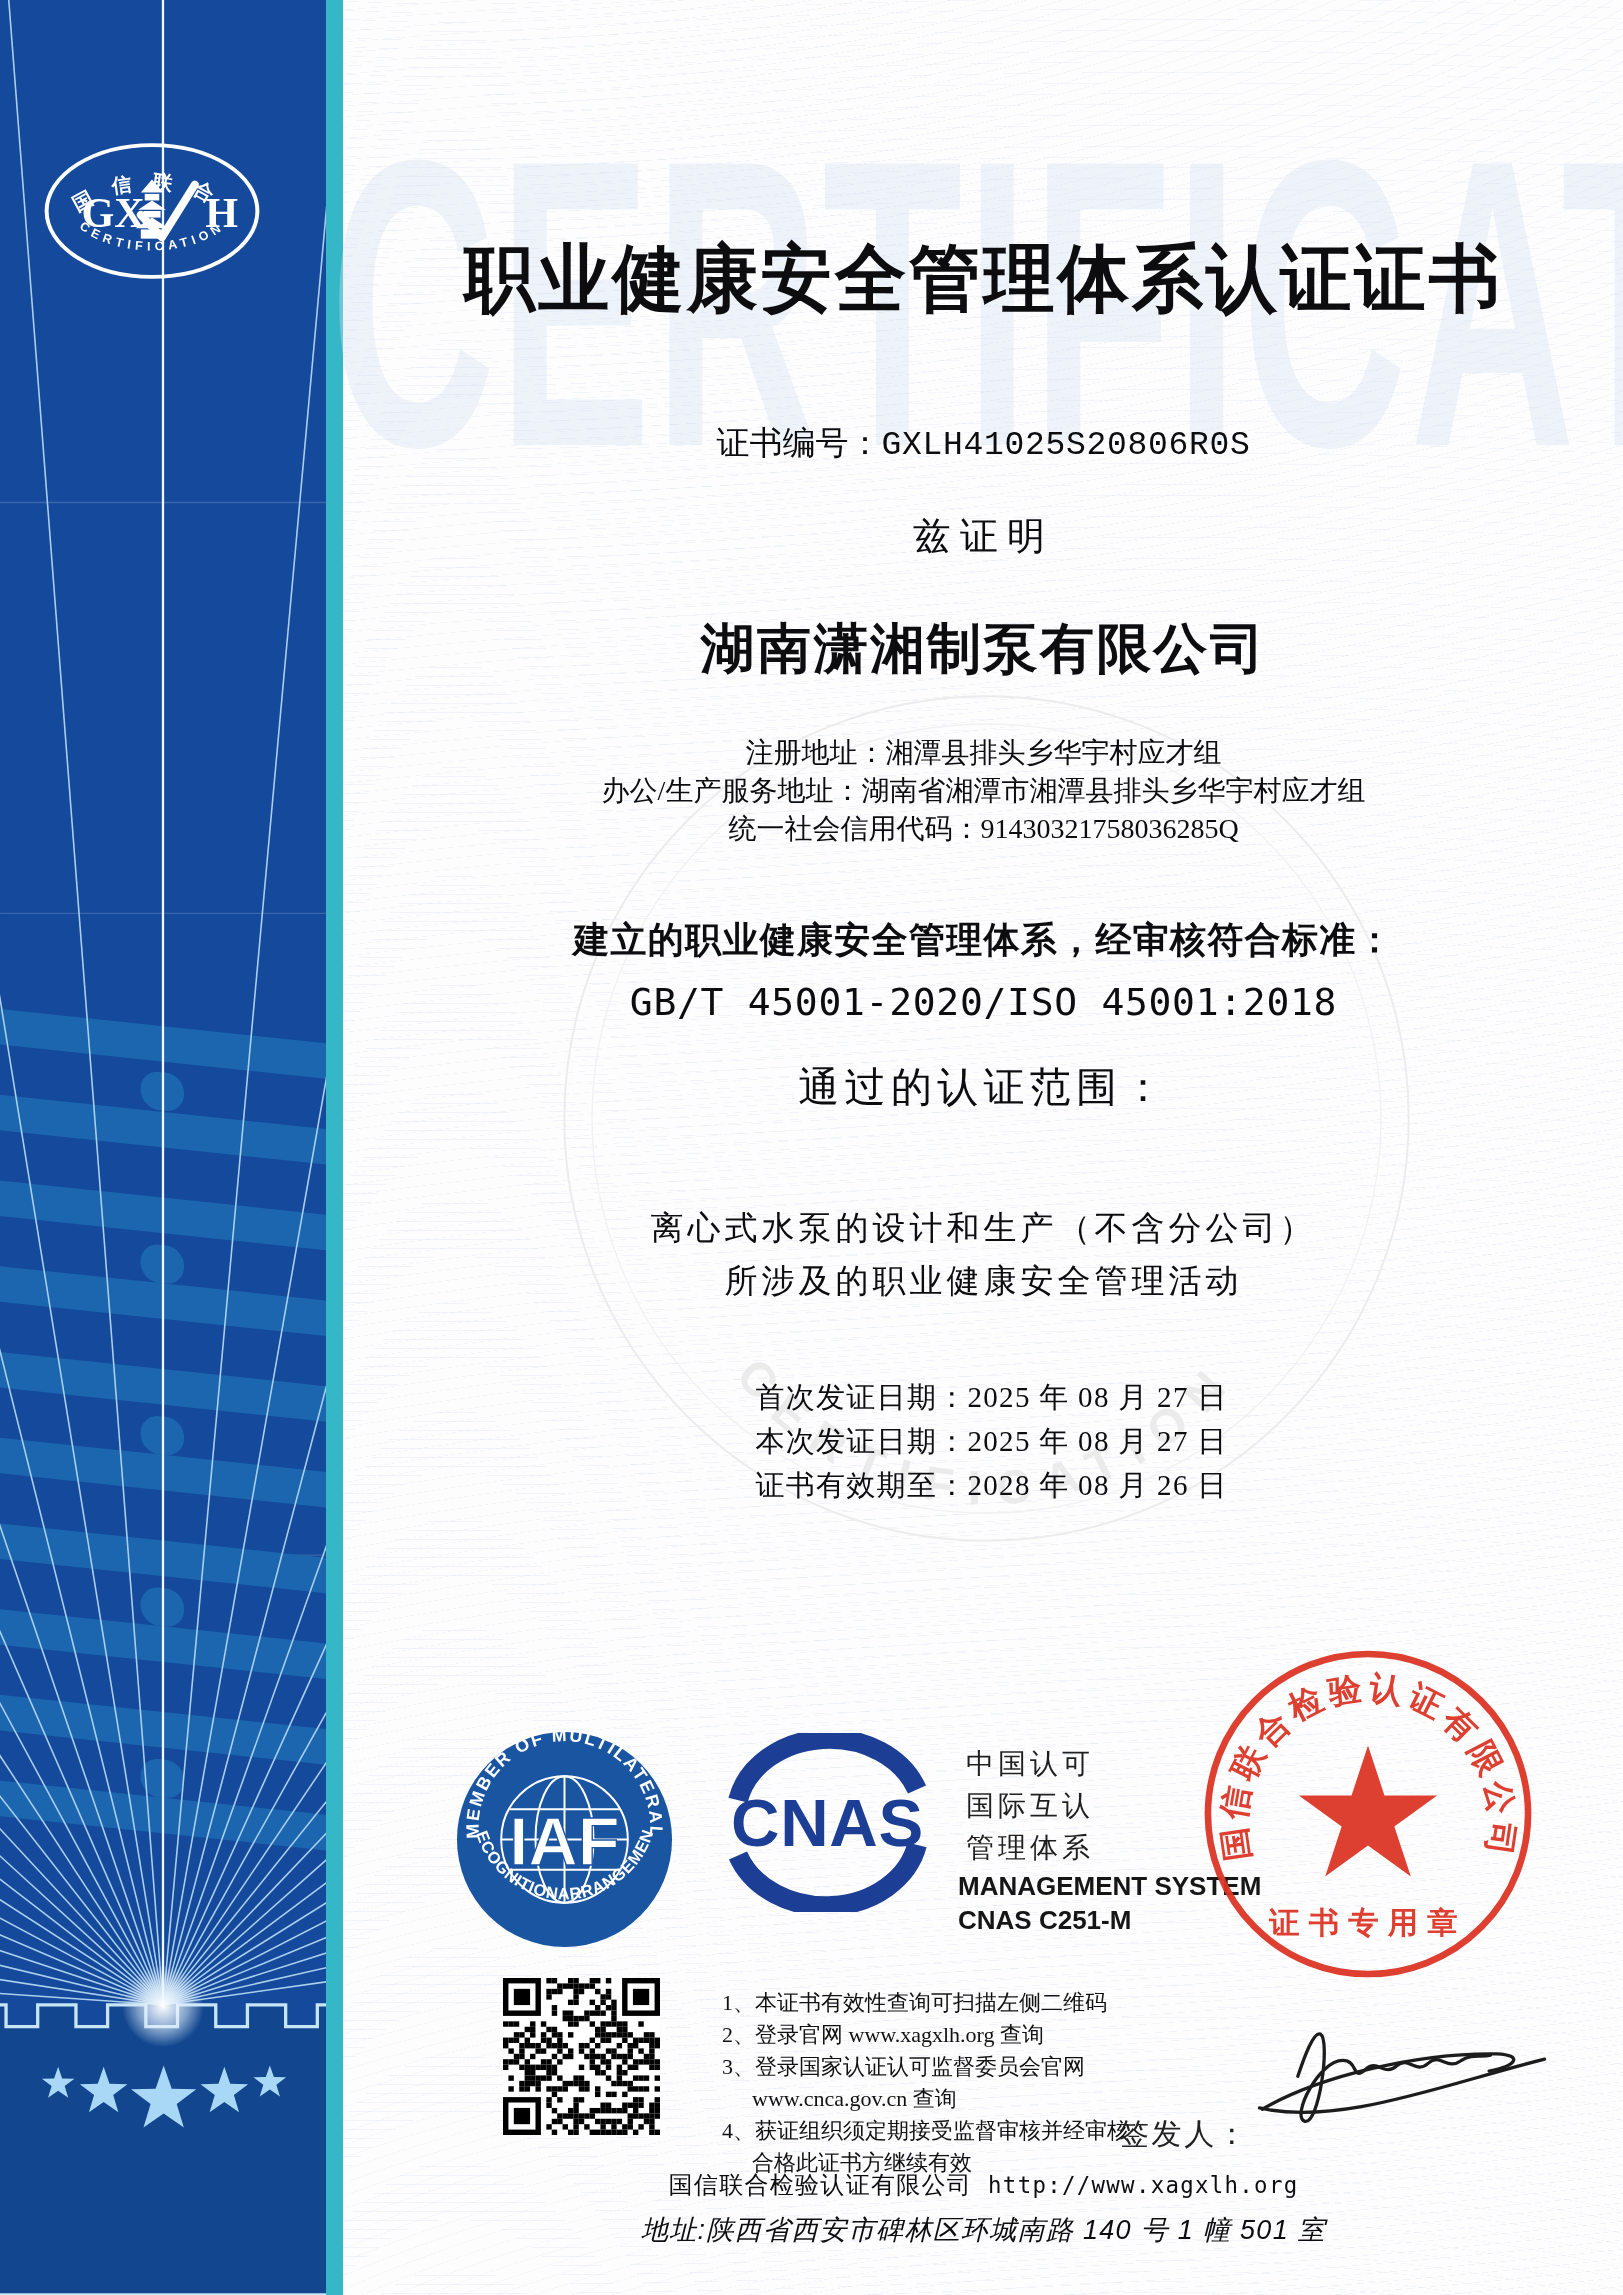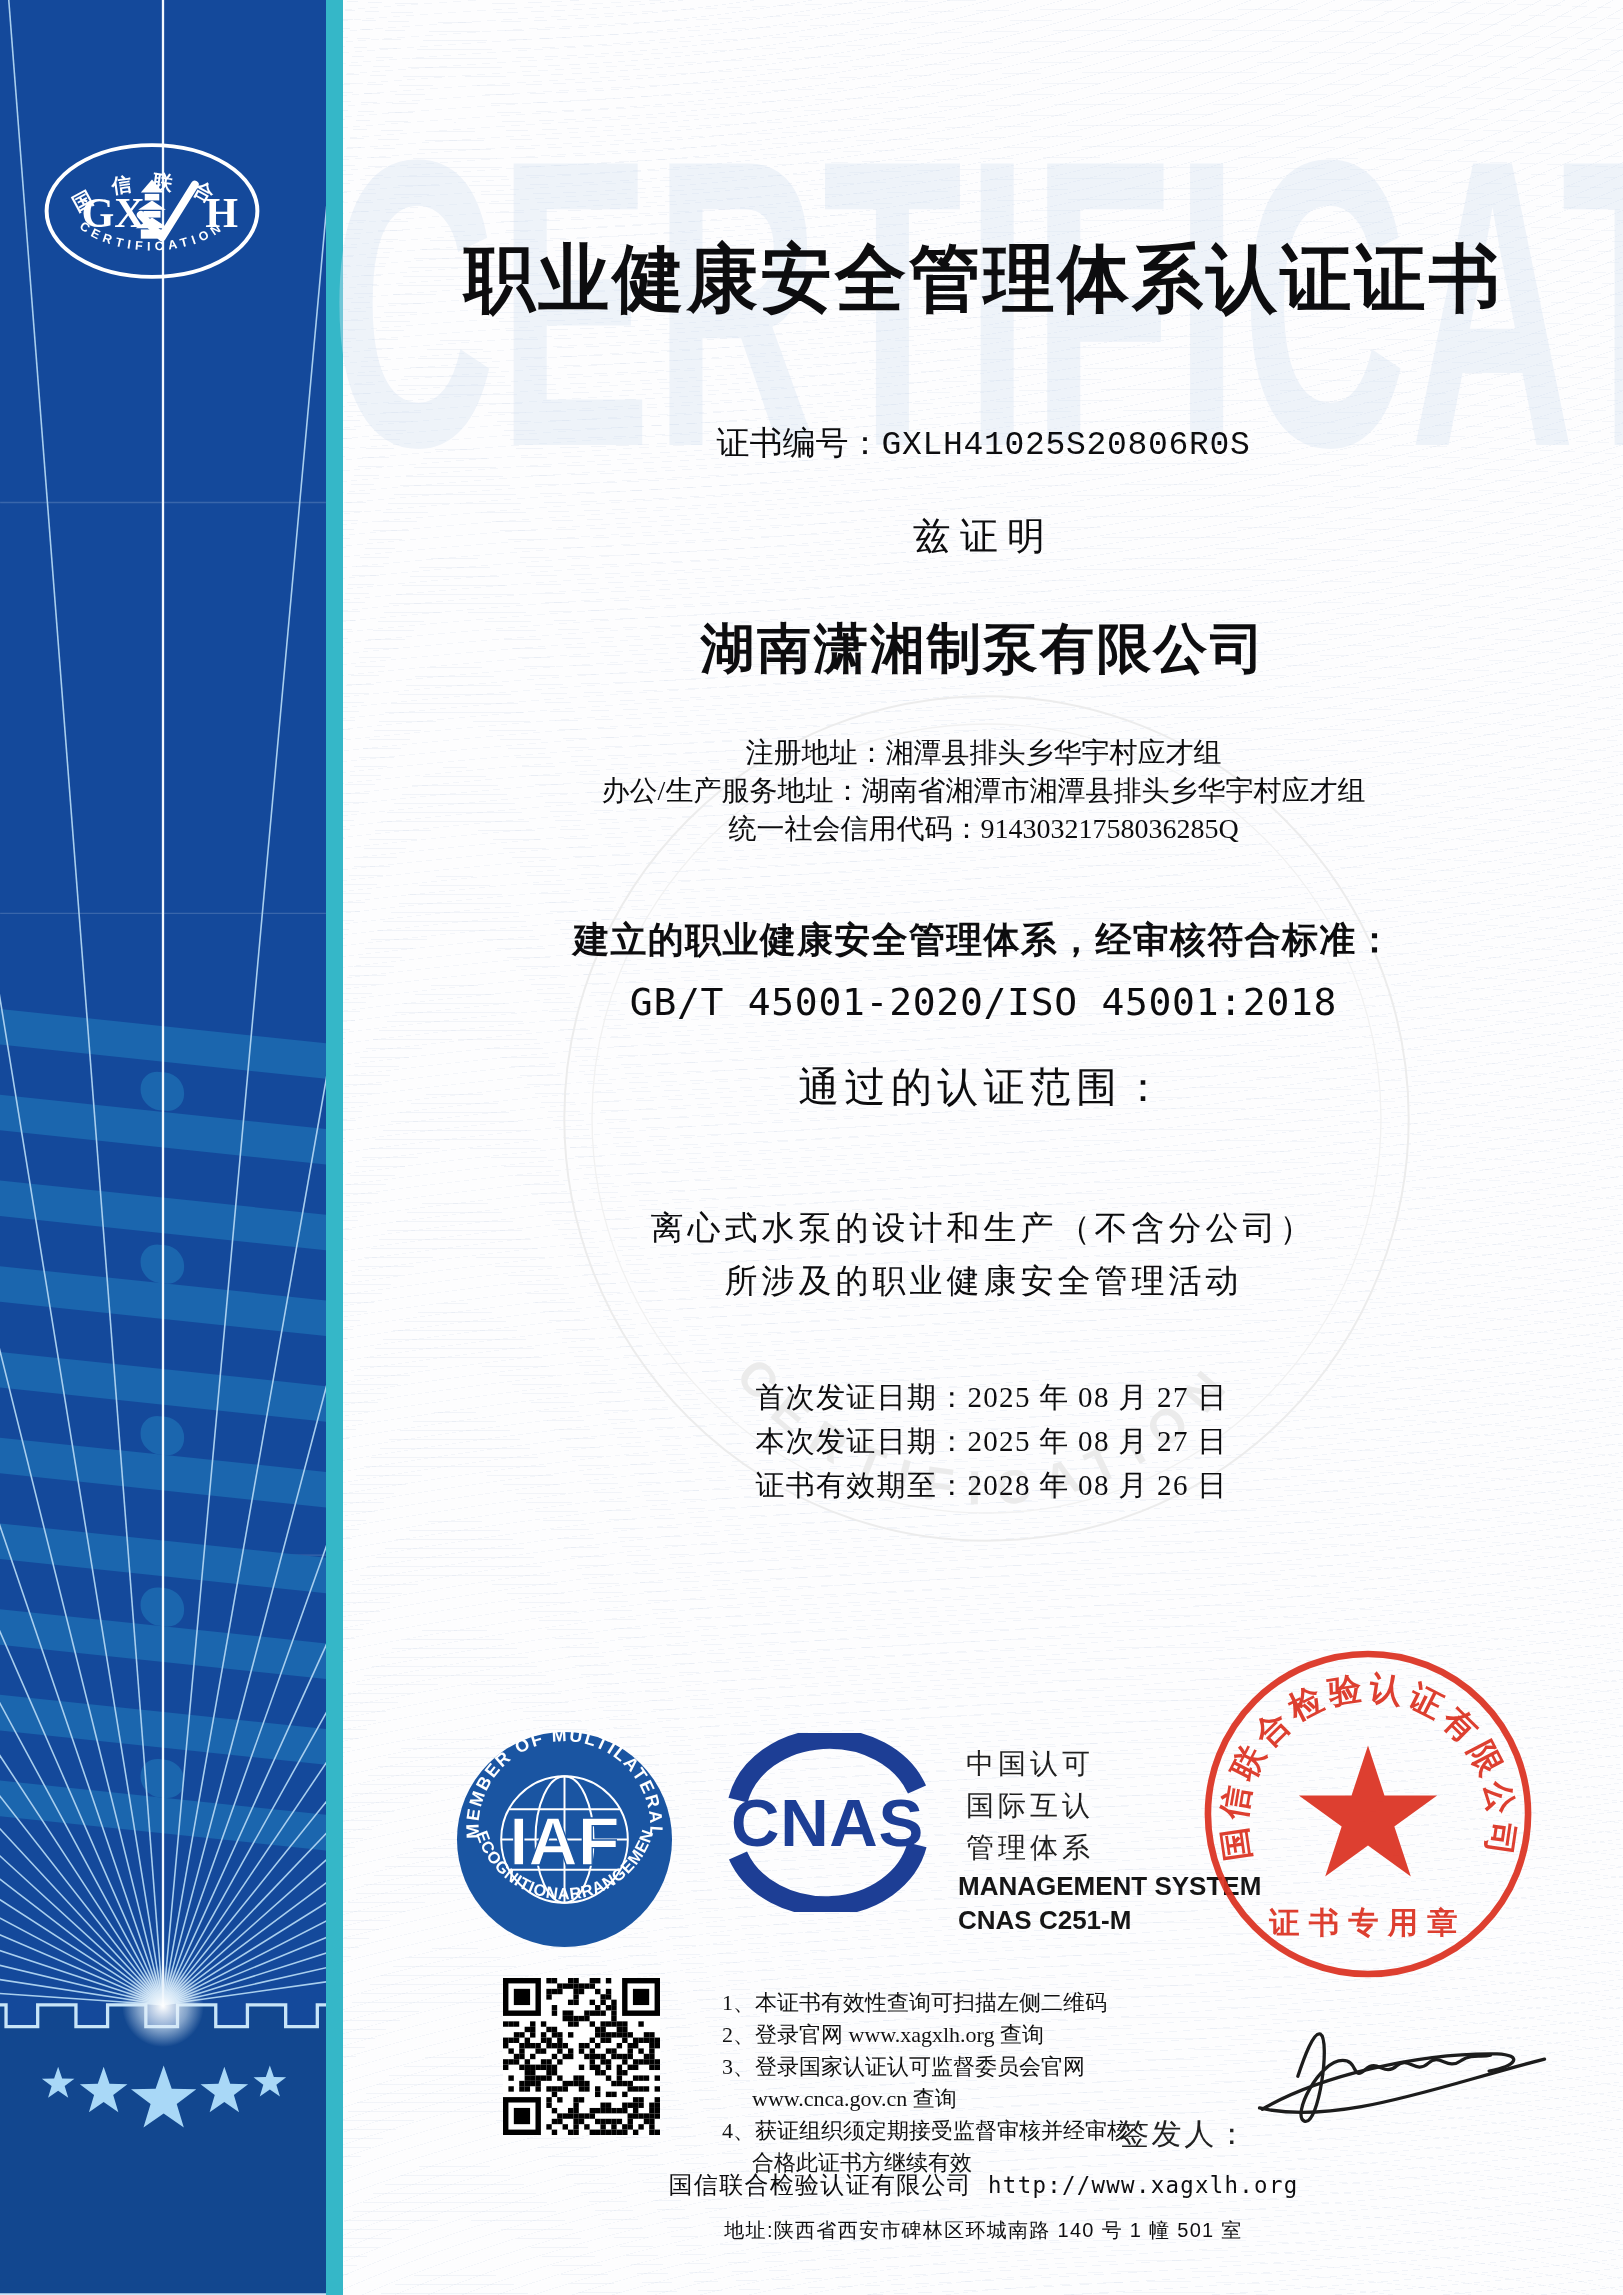--- a/index.html
+++ b/index.html
@@ -42,21 +42,21 @@
   
   .qr{position:absolute;left:160px;top:1978px;width:157px;height:157px;z-index:2;background:#fff;}
   .notes{position:absolute;left:379px;top:1987px;z-index:2;text-align:left;
     font-size:22px;line-height:32px;font-family:"Liberation Serif",serif;color:#111;}
   .notes .cont{padding-left:30px;}
   .signer{position:absolute;left:776px;top:2114px;font-size:30px;color:#222;z-index:2;
     font-family:"Liberation Serif",serif;letter-spacing:2.6px;}
   .signature{position:absolute;left:877px;top:1997px;width:343px;height:152px;z-index:2;}
   .footer1{top:2169px;font-size:24px;line-height:32px;letter-spacing:1.3px;}
   .footer1 .url{font-family:"DejaVu Sans Mono",monospace;font-size:22.4px;}
-  .footer2{top:2214px;font-size:20px;line-height:32px;letter-spacing:1.3px;}
+  .footer2{top:2214px;font-size:27px;line-height:32px;letter-spacing:1.3px;font-style:italic;}
 </style>
 </head>
 <body>
 
 <div class="page">
 
   <div class="sidebar">
     <svg id="side-svg" width="326" height="2295" viewBox="0 0 494 3480">
       <defs>
         <radialGradient id="glow" cx="50%" cy="50%" r="50%">

